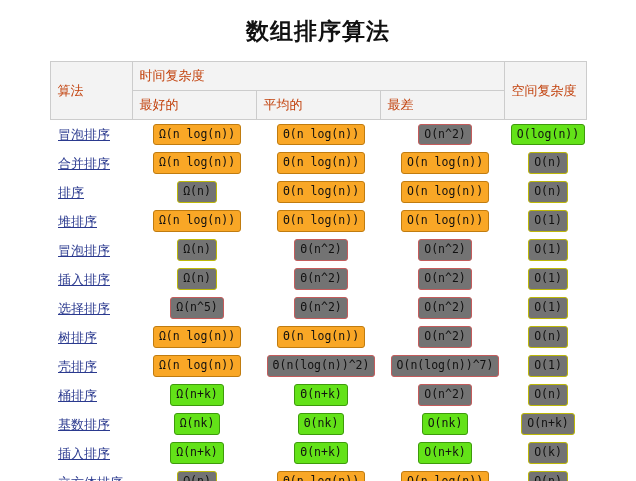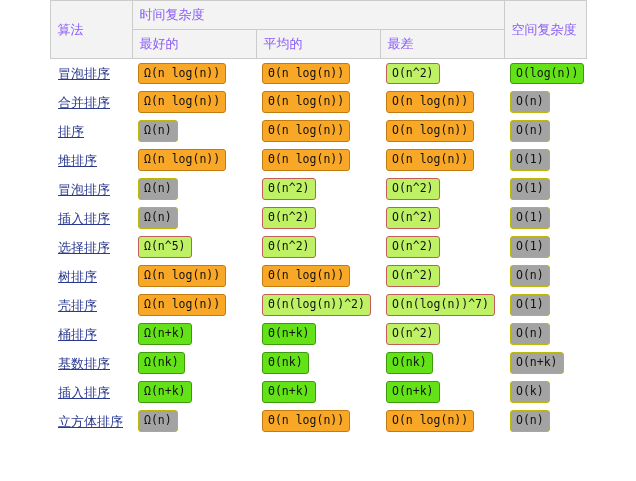--- a/index.html
+++ b/index.html
@@ -35,67 +35,68 @@
   table.complexity th {
     border: 1px solid #cccccc;
     padding: 0;
     vertical-align: middle;
     height: 29px;
     box-sizing: border-box;
   }
   .hdr {
     background: #f3f3f3;
     font-size: 13px;
-    color: #8b5cf6;
+    color: #c2410c;
     text-align: left;
     padding-left: 7px !important;
     font-weight: normal;
   }
   .algo-cell {
     border: none !important;
     text-align: left;
     padding-left: 8px !important;
     white-space: nowrap;
   }
   .algo-link {
     font-size: 13px;
     color: #2b3a8f;
     text-decoration: underline;
     cursor: pointer;
   }
   .val-cell {
     border: none !important;
-    text-align: left;
+    text-align: center;
     padding-left: 6px !important;
   }
   .chip {
     display: inline-block;
     font-family: "DejaVu Sans Mono", "Liberation Mono", monospace;
     font-size: 11.5px;
     line-height: 1;
     padding: 4px 5px;
     border-radius: 3px;
     border: 1px solid rgba(0,0,0,0.35);
     color: #111111;
     white-space: nowrap;
   }
   .c-green  { background: #63e218; border-color: #3e9a0c; }
-  .c-yellow { background: #a3a3a3; border-color: #bdb80a; }
+  .c-yellow { background: #737373; border-color: #bdb80a; }
   .c-orange { background: #f9a726; border-color: #c07c10; }
-  .c-red    { background: #bef264; border-color: #c45c5c; }
+  .c-red    { background: #737373; border-color: #c45c5c; }
   .col-algo { width: 82px; }
   .col-v { width: 124px; }
   .col-last { width: 82px; }
   .hdr-group { text-align: left; }
 </style>
 </head>
 <body>
 
 <div id="page">
 
+  <div class="title">数组排序算法</div>
 
   <table class="complexity">
     <colgroup>
       <col class="col-algo">
       <col class="col-v">
       <col class="col-v">
       <col class="col-v">
       <col class="col-last">
     </colgroup>
     <thead>

